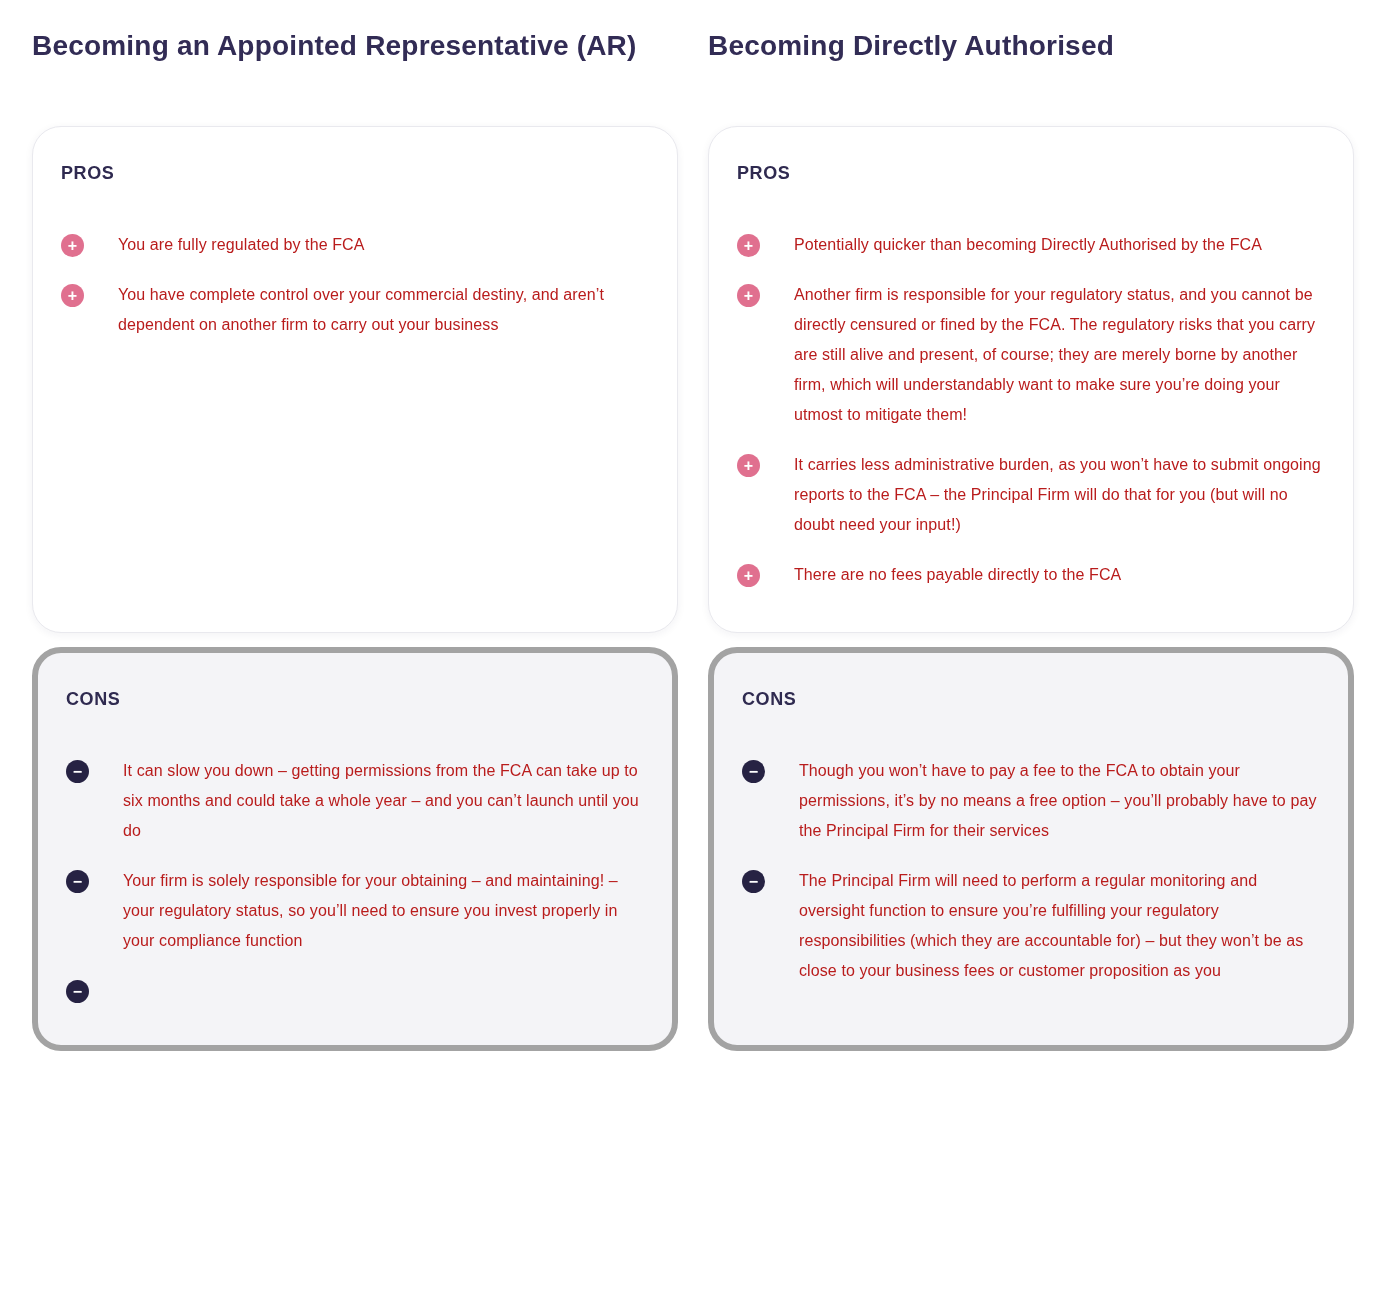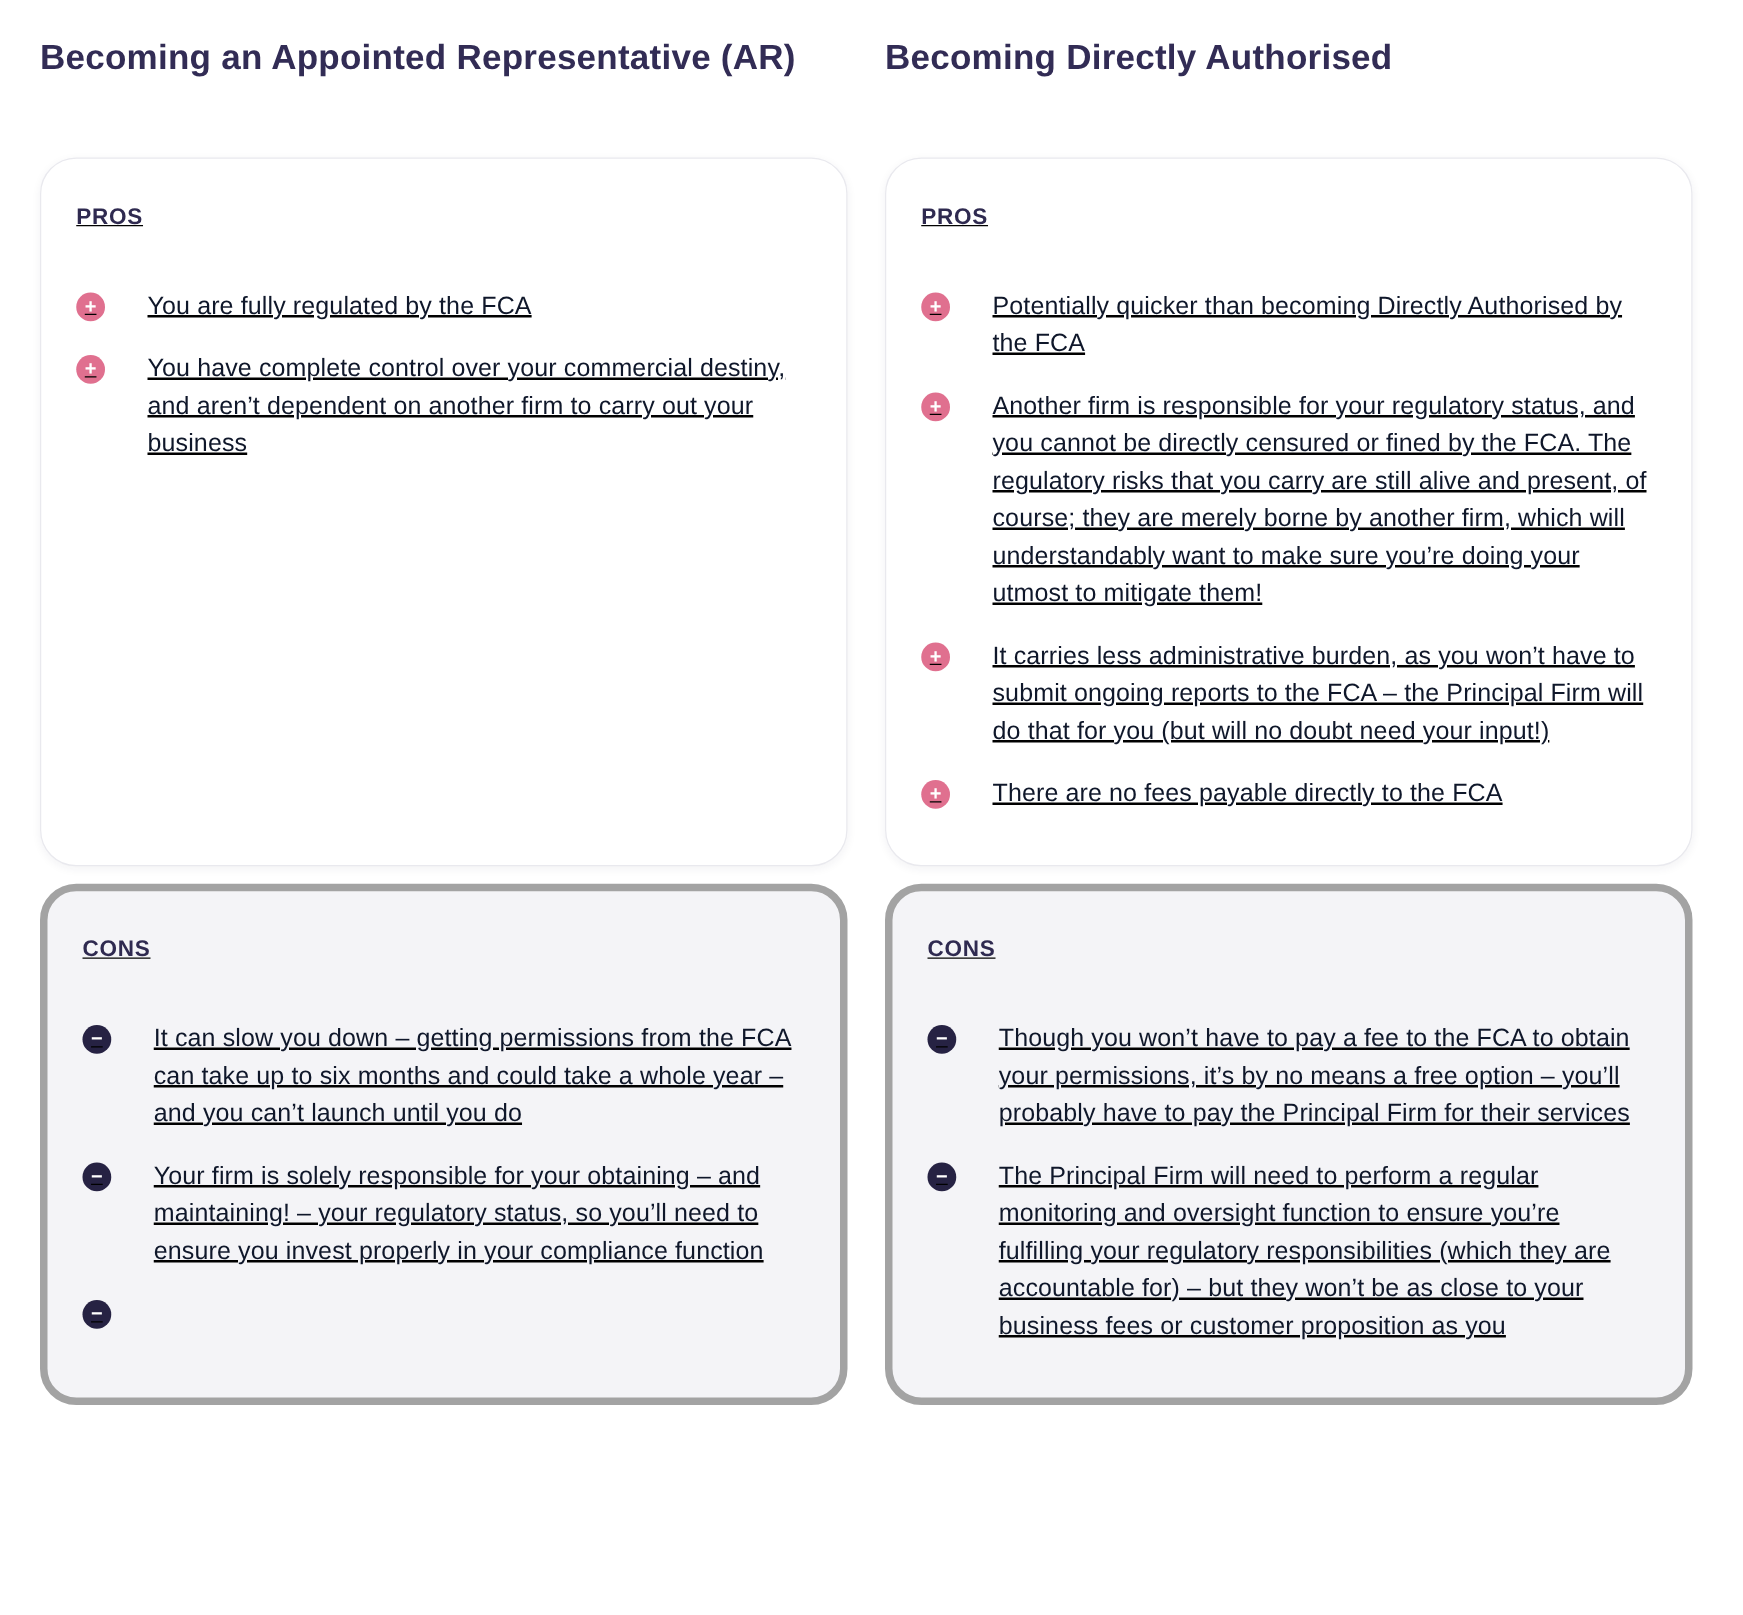--- a/index.html
+++ b/index.html
@@ -24,21 +24,20 @@
     font-size: 28px;
     font-weight: 700;
     color: #322c55;
     letter-spacing: 0.2px;
     margin: 0 0 50px 0;
     line-height: 1.15;
   }
   .card {
     border-radius: 29px;
     padding: 36px 30px 42px 28px;
-    text-decoration: underline;
   }
   .card.pros {
     background: #ffffff;
     border: 1px solid #e9e9ee;
     box-shadow: 0 2px 8px rgba(40, 40, 70, 0.06);
   }
   .card.cons {
     background: #f4f4f7;
     border: 6px solid #a3a3a3;
   }
@@ -73,23 +72,23 @@
     font-weight: 700;
     font-size: 16px;
     line-height: 1;
     margin-top: 4px;
     user-select: none;
   }
   .badge.plus { background: #e0708f; }
   .badge.minus { background: #262243; }
   .item-text {
     margin-left: 34px;
-    font-size: 20px;
+    font-size: 16px;
     line-height: 30px;
-    color: #0f172a;
+    color: #b91c1c;
     letter-spacing: 0.1px;
   }
 </style>
 </head>
 <body>
 
 <div class="layout">
 
   <h1 class="col-title">Becoming an Appointed Representative (AR)</h1>
 

